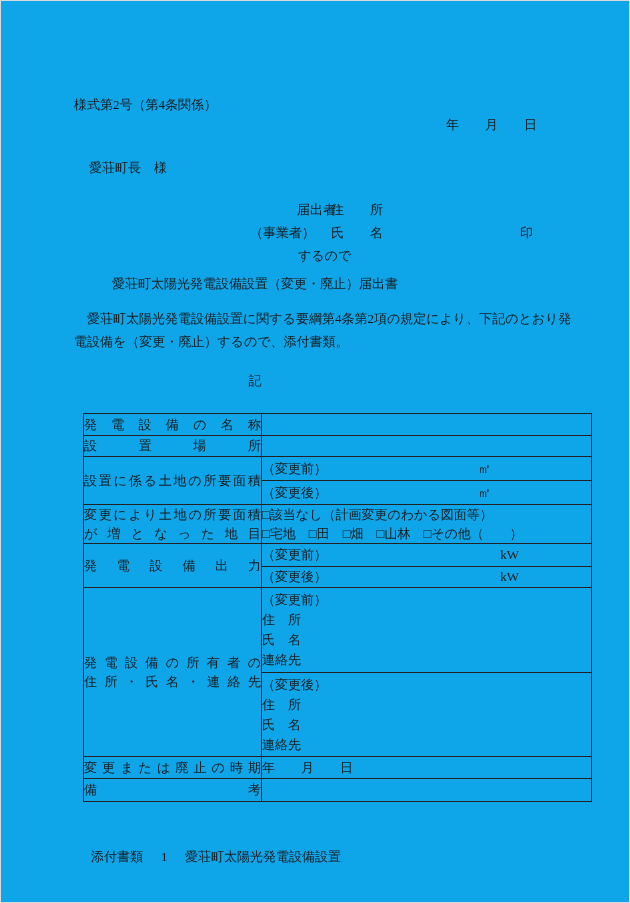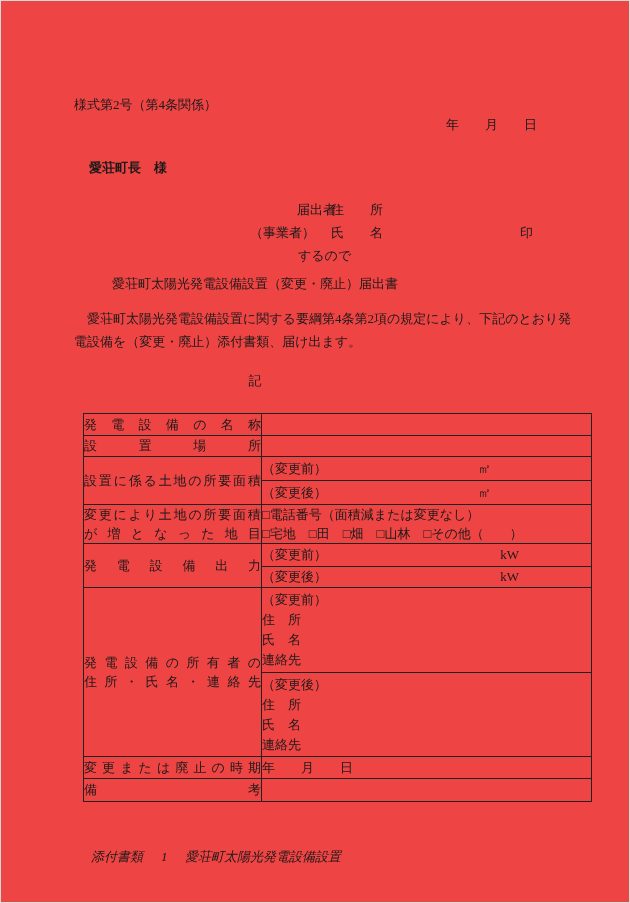--- a/index.html
+++ b/index.html
@@ -1,33 +1,33 @@
 <!DOCTYPE html>
 <html><head>
 <meta charset="utf-8">
 <style>
   html,body { margin:0; padding:0; background:#ffffff; }
   .page {
     position:relative;
     width:630px; height:903px;
-    background:#ef4444;
+    background:#0ea5e9;
     border:1px solid #d9d9d9;
     box-sizing:border-box;
     font-family:"Liberation Serif","DejaVu Serif",serif;
     color:#1a1a1a;
     font-size:13px;
     overflow:hidden;
   }
   .abs { position:absolute; line-height:1.25; white-space:pre; }
   .center { left:0; width:508px; text-align:center; }
 
   
   .form-number   { left:73px;  top:96px;  }
   .date-line     { left:445px; top:116px; }
-  .addressee     { left:88px;  top:159px;font-weight:bold; }
+  .addressee     { left:88px;  top:159px; }
   .app-role1     { left:266px; top:201px;margin-left:30px; }
   .app-addr      { left:330px; top:201px; }
   .app-role2     { left:249px; top:224px;font-family:Liberation Serif, serif; }
   .app-name      { left:330px; top:224px; }
   .app-seal      { left:519px; top:224px; }
   .app-phone     { left:297px; top:247px; }
   .doc-title     { top:275px; }
   .body-line1    { left:73px;  top:310px; }
   .body-line2    { left:73px;  top:333px; }
   .record-mark   { top:372px; }
@@ -60,21 +60,21 @@
   td.owner div { line-height:20px; white-space:pre; }
   .timing-val { padding-left:45px; white-space:pre; }
 
   tr.h22 { height:22px; } tr.h21 { height:21px; }
   tr.h24 { height:24px; } tr.h39 { height:39px; }
   tr.h23 { height:23px; } tr.h85 { height:85px; }
   tr.h84 { height:84px; }
 
   
   .attachments { left:90px; top:811px; }
-  .attach-row { display:flex; line-height:23px; white-space:pre;font-style:italic; }
+  .attach-row { display:flex; line-height:23px; white-space:pre; }
   .attach-label { width:70px; }
   .attach-num { width:24px; }
 </style>
 </head>
 <body>
 
 <div class="page">
 
   <div class="abs form-number">様式第2号（第4条関係）</div>
   <div class="abs date-line">年　　月　　日</div>
@@ -83,21 +83,21 @@
   <div class="abs app-role1">届出者</div>
   <div class="abs app-addr">住　　所</div>
   <div class="abs app-role2">（事業者）</div>
   <div class="abs app-name">氏　　名</div>
   <div class="abs app-seal">印</div>
   <div class="abs app-phone">するので</div>
 
   <div class="abs center doc-title">愛荘町太陽光発電設備設置（変更・廃止）届出書</div>
 
   <div class="abs body-line1">　愛荘町太陽光発電設備設置に関する要綱第4条第2項の規定により、下記のとおり発</div>
-  <div class="abs body-line2">電設備を（変更・廃止）添付書類、届け出ます。</div>
+  <div class="abs body-line2">電設備を（変更・廃止）するので、添付書類。</div>
 
   <div class="abs center record-mark">記</div>
 
   <table class="form-table">
     <colgroup>
         <col style="width:178px">
         <col style="width:330px">
       </colgroup>
 
     <tbody>
@@ -182,21 +182,21 @@
               <span>増</span>
               <span>と</span>
               <span>な</span>
               <span>っ</span>
               <span>た</span>
               <span>地</span>
               <span>目</span>
             </div>
       </td>
       <td class="val opts">
-        <div>□電話番号（面積減または変更なし）</div>
+        <div>□該当なし（計画変更のわかる図面等）</div>
         <div>□宅地　□田　□畑　□山林　□その他（　　）</div>
       </td>
     </tr>
 
     <tr class="h23">
       <td class="lbl" rowspan="2">
         <div class="jc">
               <span>発</span>
               <span>電</span>
               <span>設</span>

